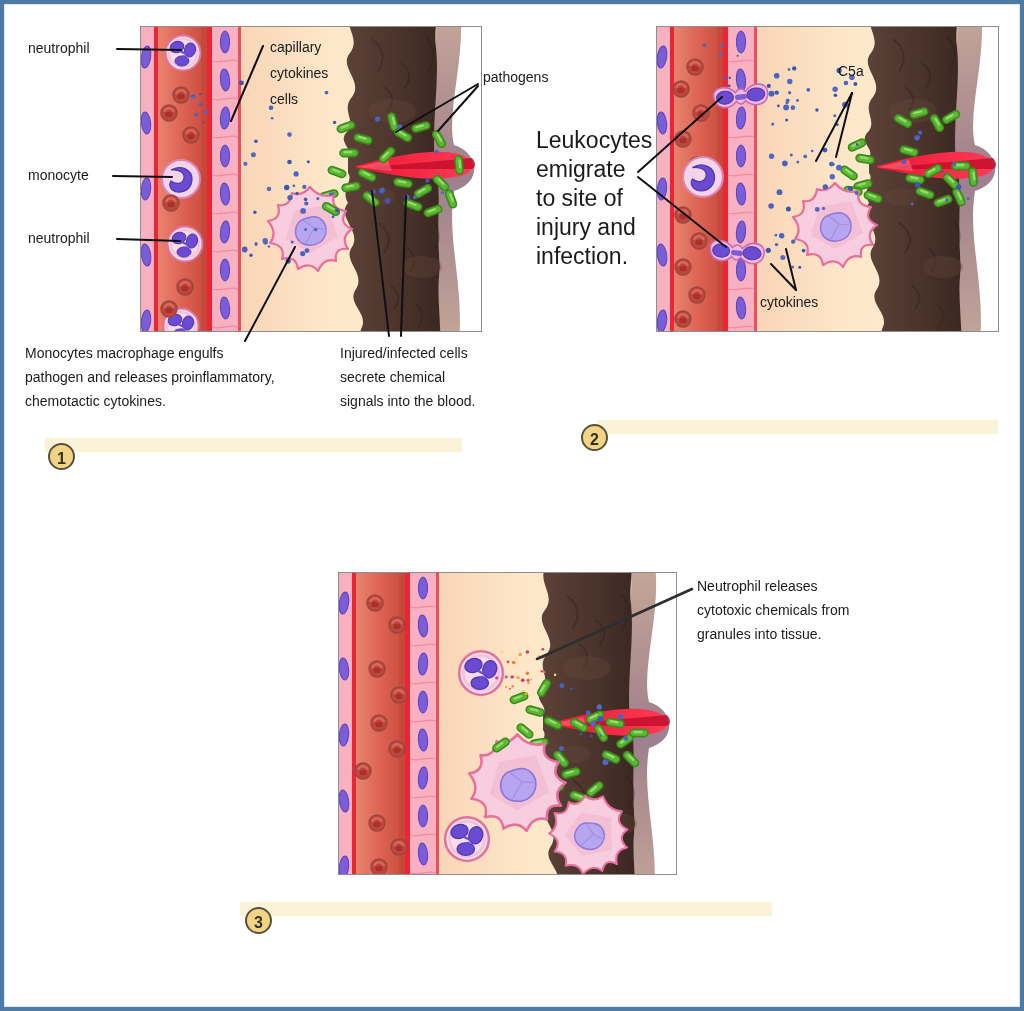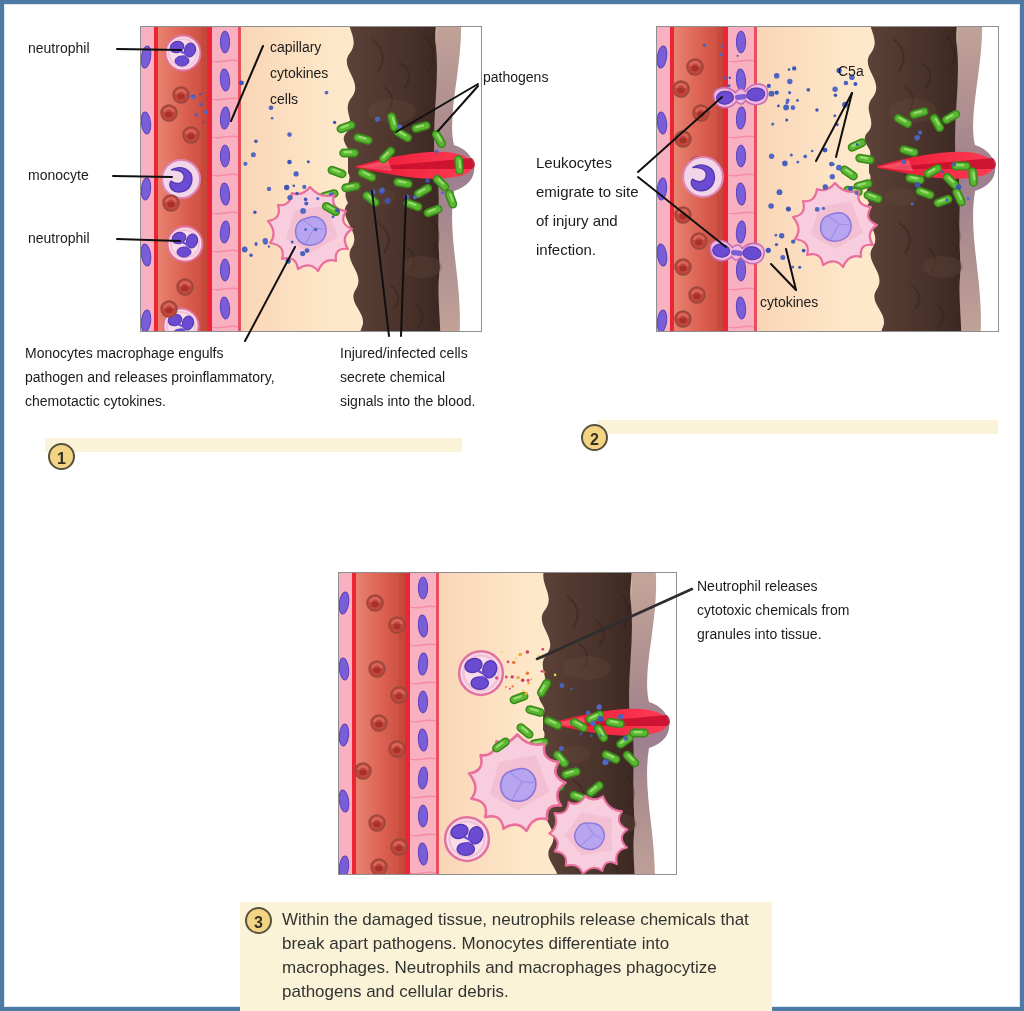--- a/index.html
+++ b/index.html
@@ -479,27 +479,26 @@
   <line x1="692" y1="589" x2="537" y2="659" stroke="#2e2e2e" stroke-width="2.6" stroke-linecap="round"></line>
 </svg>
 
 <div class="lbl" style="left:28px;top:39px">neutrophil</div>
 <div class="lbl" style="left:28px;top:166px">monocyte</div>
 <div class="lbl" style="left:28px;top:229px">neutrophil</div>
 <div class="lbl" style="left:270px;top:34px;width:82px;line-height:26px">capillary cytokines cells</div>
 <div class="lbl" style="left:483px;top:68px">pathogens</div>
 <div class="lbl" style="left:25px;top:341px;width:252px;line-height:24px">Monocytes macrophage engulfs pathogen and releases proinflammatory, chemotactic cytokines.</div>
 <div class="lbl" style="left:340px;top:341px;width:142px;line-height:24px">Injured/infected cells secrete chemical signals into the blood.</div>
-<div class="lbl" style="left:536px;top:148px;width:112px;line-height:29px;font-size:15px">Leukocytes emigrate to site of injury and infection.</div>
+<div class="lbl" style="left:536px;top:126px;width:112px;line-height:29px;font-size:23px">Leukocytes emigrate to site of injury and infection.</div>
 <div class="lbl" style="left:838px;top:62px">C5a</div>
 <div class="lbl" style="left:760px;top:293px">cytokines</div>
 <div class="lbl" style="left:697px;top:574px;width:168px;line-height:24px">Neutrophil releases cytotoxic chemicals from granules into tissue.</div>
 
 <div class="note" style="left:45px;top:438px;width:417px;padding:6px 10px 8px 38px;box-sizing:border-box">
   <span class="circ" style="left:3px;top:5px">1</span>
 </div>
 <div class="note" style="left:597px;top:420px;width:401px;padding:6px 10px 8px 30px;box-sizing:border-box">
   <span class="circ" style="left:-16px;top:4px">2</span>
 </div>
 <div class="note" style="left:240px;top:902px;width:532px;padding:6px 10px 8px 42px;box-sizing:border-box">
   <span class="circ" style="left:5px;top:5px">3</span>
-  <span class="txt">Within the damaged tissue, neutrophils release chemicals that break apart pathogens. Monocytes differentiate into macrophages. Neutrophils and macrophages phagocytize pathogens and cellular debris.</span>
 </div>
 
 </body></html>

